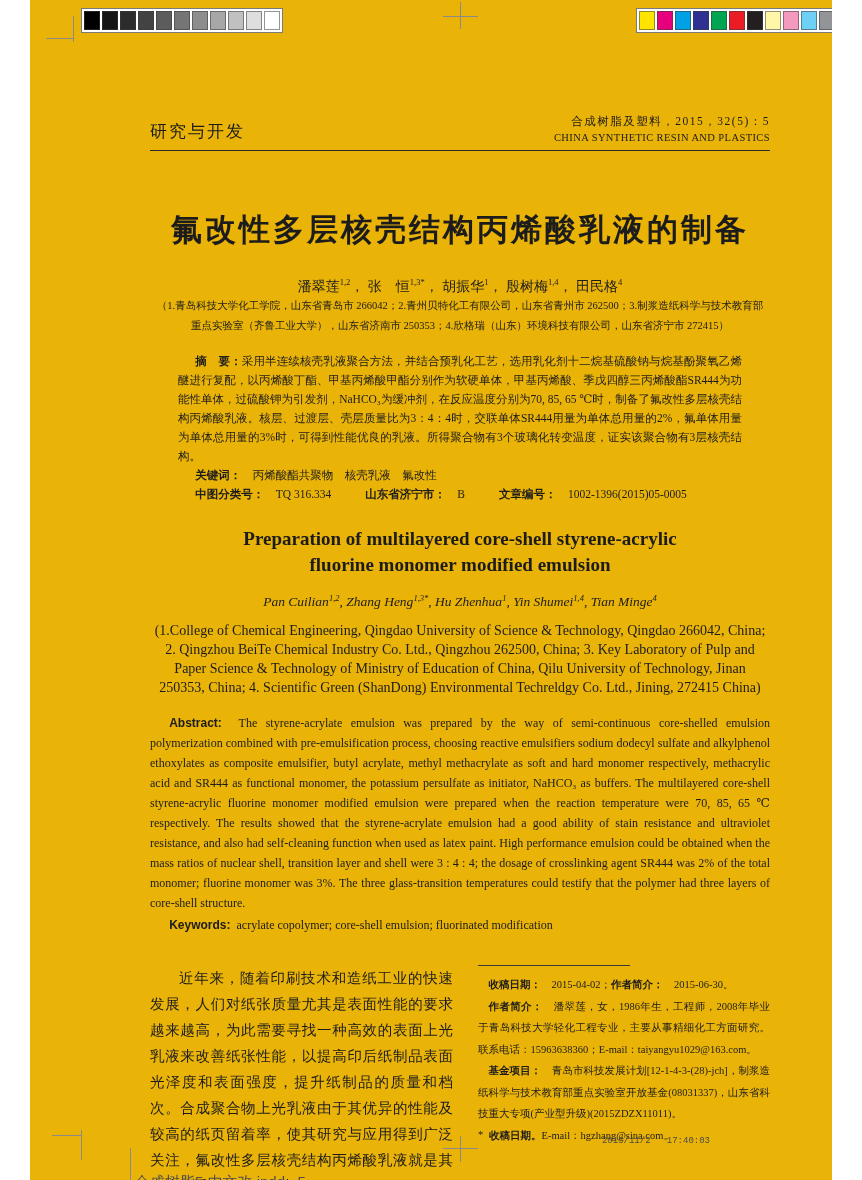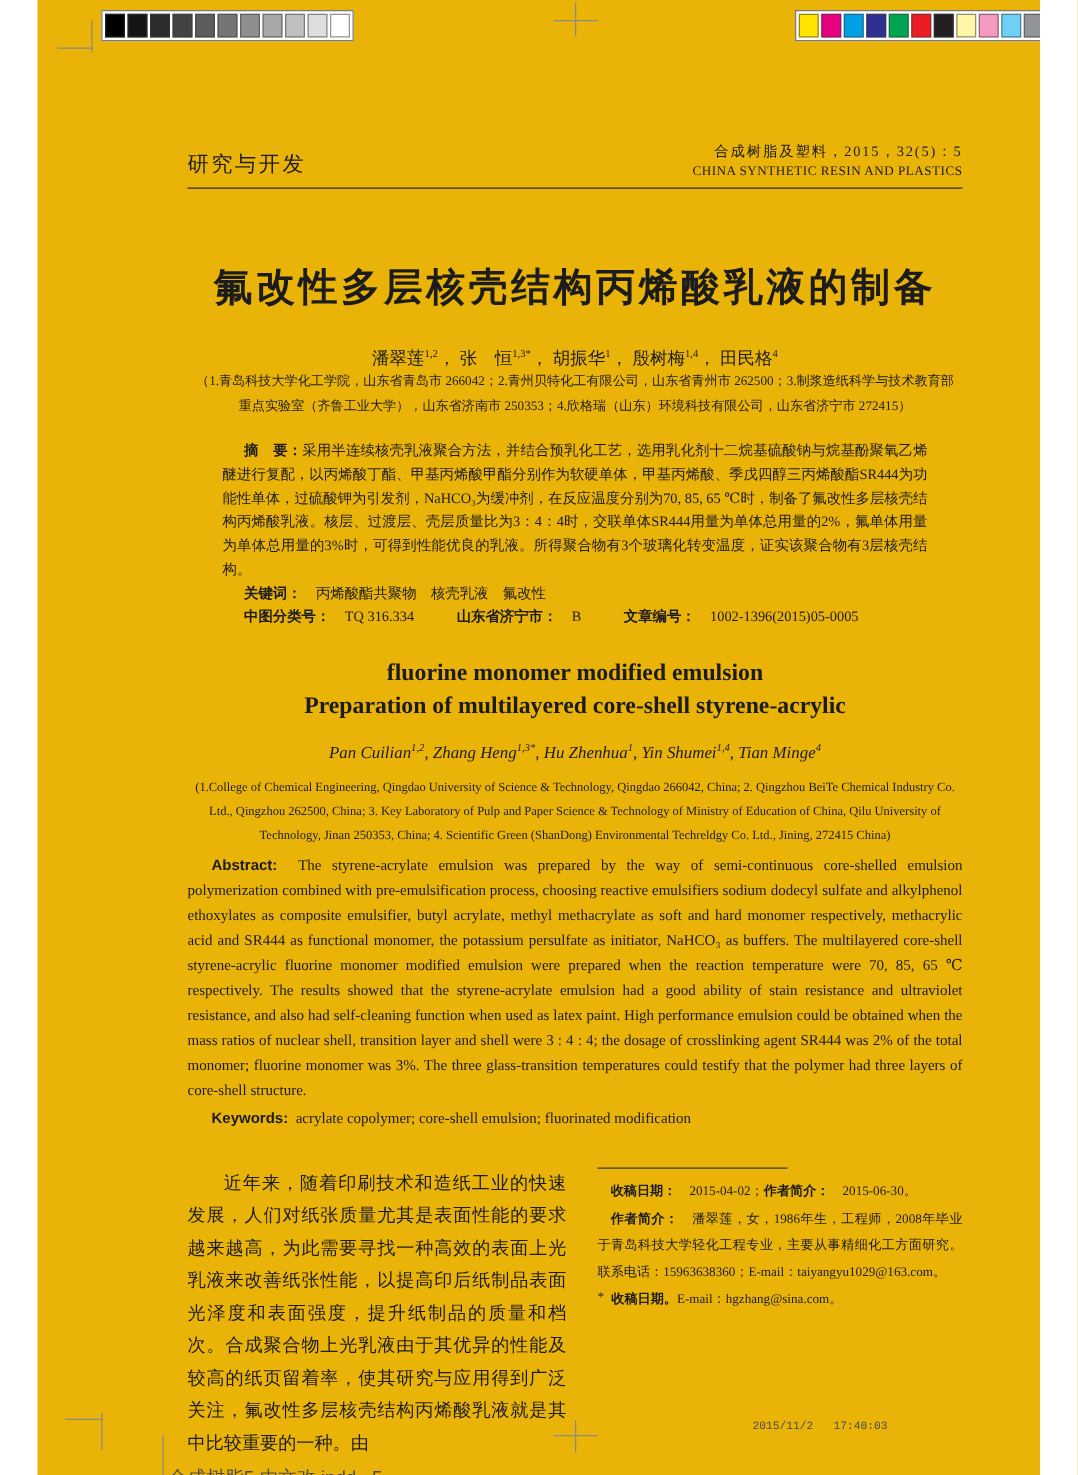--- a/index.html
+++ b/index.html
@@ -28,22 +28,22 @@
   .authors-cn { margin-top:26px; text-align:center; font-size:14px; }
   .authors-cn sup, .authors-en sup { font-size:8.5px; }
   .affil-cn { margin-top:0; text-align:center; font-size:10.5px; line-height:20px; padding:0 4px; }
   .abstract-cn { margin-top:16px; padding:0 28px; font-size:11.5px; line-height:19px; text-align:justify; text-indent:1.5em; }
   .b-hei { font-family:"Liberation Sans","DejaVu Sans",sans-serif; font-weight:bold; }
   .kw-cn { padding:0 28px; font-size:11.5px; line-height:19px; text-indent:1.5em; }
   .meta-cn { padding:0 28px; font-size:11.5px; line-height:19px; text-indent:1.5em; }
   .meta-cn .gap { display:inline-block; width:34px; }
   .title-en { margin-top:22px; text-align:center; font-weight:bold; font-size:19px; line-height:26px; }
   .authors-en { margin-top:15px; text-align:center; font-style:italic; font-size:13.5px; }
-  .affil-en { margin-top:11px; text-align:center; font-size:10px; line-height:19px; }
-  .abstract-en { margin-top:4px; font-size:12px; line-height:20px; text-align:justify; text-indent:1.6em; }
+  .affil-en { margin-top:11px; text-align:center; font-size:14px; line-height:19px; }
+  .abstract-en { margin-top:16px; font-size:12px; line-height:20px; text-align:justify; text-indent:1.6em; }
   .kw-en { font-size:12px; line-height:20px; text-indent:1.6em; margin-top:2px; }
   .columns { margin-top:30px; display:flex; justify-content:space-between; }
   .col-left { width:303px; font-size:14.5px; line-height:26px; text-align:justify; text-indent:2em; }
   .col-right { width:292px; }
   .fn-rule { width:152px; height:1px; background:#3a3a3a; margin-bottom:8px; }
   .fn { font-size:10.5px; line-height:21.5px; text-align:justify; text-indent:1em; }
   .fn-corr { position:relative; font-size:10.5px; line-height:21.5px; padding-left:11px; }
   .fn-corr .marker { position:absolute; left:0; top:-1px; }
   
   .footer-left { position:absolute; left:105px; top:1173px; font-size:15px; color:#4c4c4c; white-space:pre; font-family:"Liberation Sans","DejaVu Sans",sans-serif; }
@@ -119,22 +119,22 @@
 
     <div class="affil-cn">（1.青岛科技大学化工学院，山东省青岛市 266042；2.青州贝特化工有限公司，山东省青州市 262500；3.制浆造纸科学与技术教育部重点实验室（齐鲁工业大学），山东省济南市 250353；4.欣格瑞（山东）环境科技有限公司，山东省济宁市 272415）</div>
 
     <p class="abstract-cn"><span class="b-hei">摘　要：</span><span>采用半连续核壳乳液聚合方法，并结合预乳化工艺，选用乳化剂十二烷基硫酸钠与烷基酚聚氧乙烯醚进行复配，以丙烯酸丁酯、甲基丙烯酸甲酯分别作为软硬单体，甲基丙烯酸、季戊四醇三丙烯酸酯SR444为功能性单体，过硫酸钾为引发剂，NaHCO₃为缓冲剂，在反应温度分别为70, 85, 65 ℃时，制备了氟改性多层核壳结构丙烯酸乳液。核层、过渡层、壳层质量比为3：4：4时，交联单体SR444用量为单体总用量的2%，氟单体用量为单体总用量的3%时，可得到性能优良的乳液。所得聚合物有3个玻璃化转变温度，证实该聚合物有3层核壳结构。</span></p>
 
     <p class="kw-cn"><span class="b-hei">关键词：</span>　<span>丙烯酸酯共聚物　核壳乳液　氟改性</span></p>
 
     <p class="meta-cn"><span class="b-hei">中图分类号：</span>　<span>TQ 316.334</span><span class="gap"></span><span class="b-hei">山东省济宁市：</span>　<span>B</span><span class="gap"></span><span class="b-hei">文章编号：</span>　<span>1002-1396(2015)05-0005</span></p>
 
     <div class="title-en">
+      <div>Preparation of multilayered core-shell styrene-acrylic</div>
       <div>fluorine monomer modified emulsion</div>
-      <div>Preparation of multilayered core-shell styrene-acrylic</div>
     </div>
 
     <div class="authors-en">
       <span><span>Pan Cuilian</span><sup>1,2</sup><span>, </span></span>
       <span><span>Zhang Heng</span><sup>1,3*</sup><span>, </span></span>
       <span><span>Hu Zhenhua</span><sup>1</sup><span>,</span></span>
       <span><span>Yin Shumei</span><sup>1,4</sup><span>, </span></span>
       <span><span>Tian Minge</span><sup>4</sup><span></span></span>
     </div>
 
@@ -144,20 +144,21 @@
 
     <p class="kw-en"><span class="b-hei">Keywords:</span>&nbsp; <span>acrylate copolymer; core-shell emulsion; fluorinated modification</span></p>
 
     <div class="columns">
       <div class="col-left">近年来，随着印刷技术和造纸工业的快速发展，人们对纸张质量尤其是表面性能的要求越来越高，为此需要寻找一种高效的表面上光乳液来改善纸张性能，以提高印后纸制品表面光泽度和表面强度，提升纸制品的质量和档次。合成聚合物上光乳液由于其优异的性能及较高的纸页留着率，使其研究与应用得到广泛关注，氟改性多层核壳结构丙烯酸乳液就是其中比较重要的一种。由</div>
 
       <div class="col-right">
         <div class="fn-rule"></div>
         <p class="fn"><span class="b-hei">收稿日期：</span>　<span>2015-04-02；</span><span class="b-hei">作者简介：</span>　<span>2015-06-30。</span></p>
         <p class="fn"><span class="b-hei">作者简介：</span>　<span>潘翠莲，女，1986年生，工程师，2008年毕业于青岛科技大学轻化工程专业，主要从事精细化工方面研究。联系电话：15963638360；E-mail：taiyangyu1029@163.com。</span></p>
+        <p class="fn"><span class="b-hei">基金项目：</span>　<span>青岛市科技发展计划[12-1-4-3-(28)-jch]，制浆造纸科学与技术教育部重点实验室开放基金(08031337)，山东省科技重大专项(产业型升级)(2015ZDZX11011)。</span></p>
         <p class="fn-corr"><span class="marker">*</span><span class="b-hei">收稿日期。</span><span>E-mail：hgzhang@sina.com。</span></p>
       </div>
     </div>
 
   </div>
 
   <div class="footer-left">合成树脂5 内文改.indd   5</div>
   <div class="footer-right">2015/11/2   17:40:03</div>
 
 </div>

